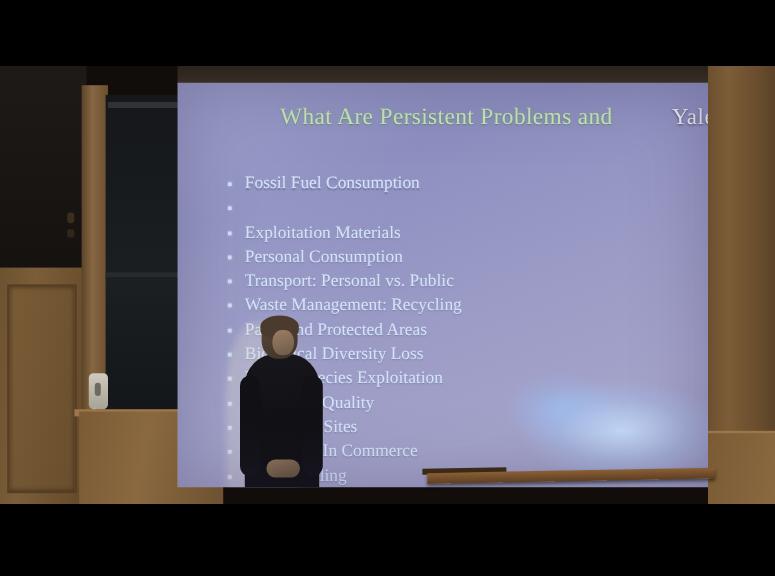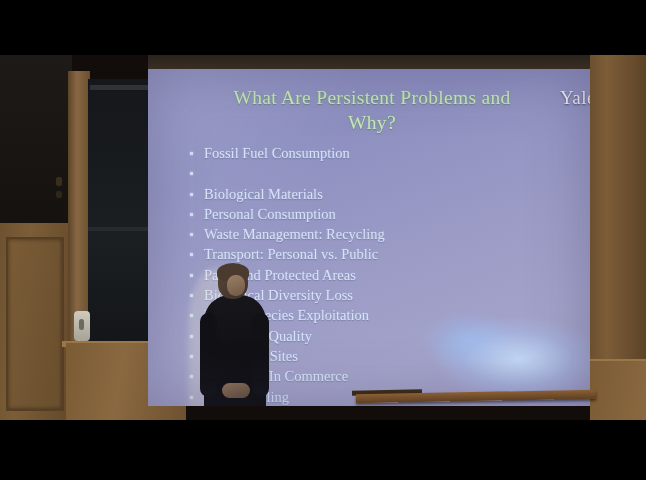--- a/index.html
+++ b/index.html
@@ -155,48 +155,47 @@
       
     </div>
 
     <div class="top-trim"></div>
 
     <div class="screen">
       <div class="screen-sheen"></div>
 
       <div class="slide-title">
         <div>What Are Persistent Problems and</div>
-        <div>Why?</div>
       </div>
 
       <div class="yale">Yale</div>
 
       <div class="bullets">
         <div class="bullet-row">
           <span class="bullet-dot"></span>
           <span class="bullet-txt">Fossil Fuel Consumption</span>
         </div>
         <div class="bullet-row">
           <span class="bullet-dot"></span>
         </div>
         <div class="bullet-row">
           <span class="bullet-dot"></span>
-          <span class="bullet-txt">Biological Materials</span>
+          <span class="bullet-txt">Exploitation Materials</span>
         </div>
         <div class="bullet-row">
           <span class="bullet-dot"></span>
           <span class="bullet-txt">Personal Consumption</span>
         </div>
         <div class="bullet-row">
           <span class="bullet-dot"></span>
+          <span class="bullet-txt">Transport: Personal vs. Public</span>
+        </div>
+        <div class="bullet-row">
+          <span class="bullet-dot"></span>
           <span class="bullet-txt">Waste Management: Recycling</span>
-        </div>
-        <div class="bullet-row">
-          <span class="bullet-dot"></span>
-          <span class="bullet-txt">Transport: Personal vs. Public</span>
         </div>
         <div class="bullet-row">
           <span class="bullet-dot"></span>
           <span class="bullet-txt">Parks and Protected Areas</span>
         </div>
         <div class="bullet-row">
           <span class="bullet-dot"></span>
           <span class="bullet-txt">Biological Diversity Loss</span>
         </div>
         <div class="bullet-row">

